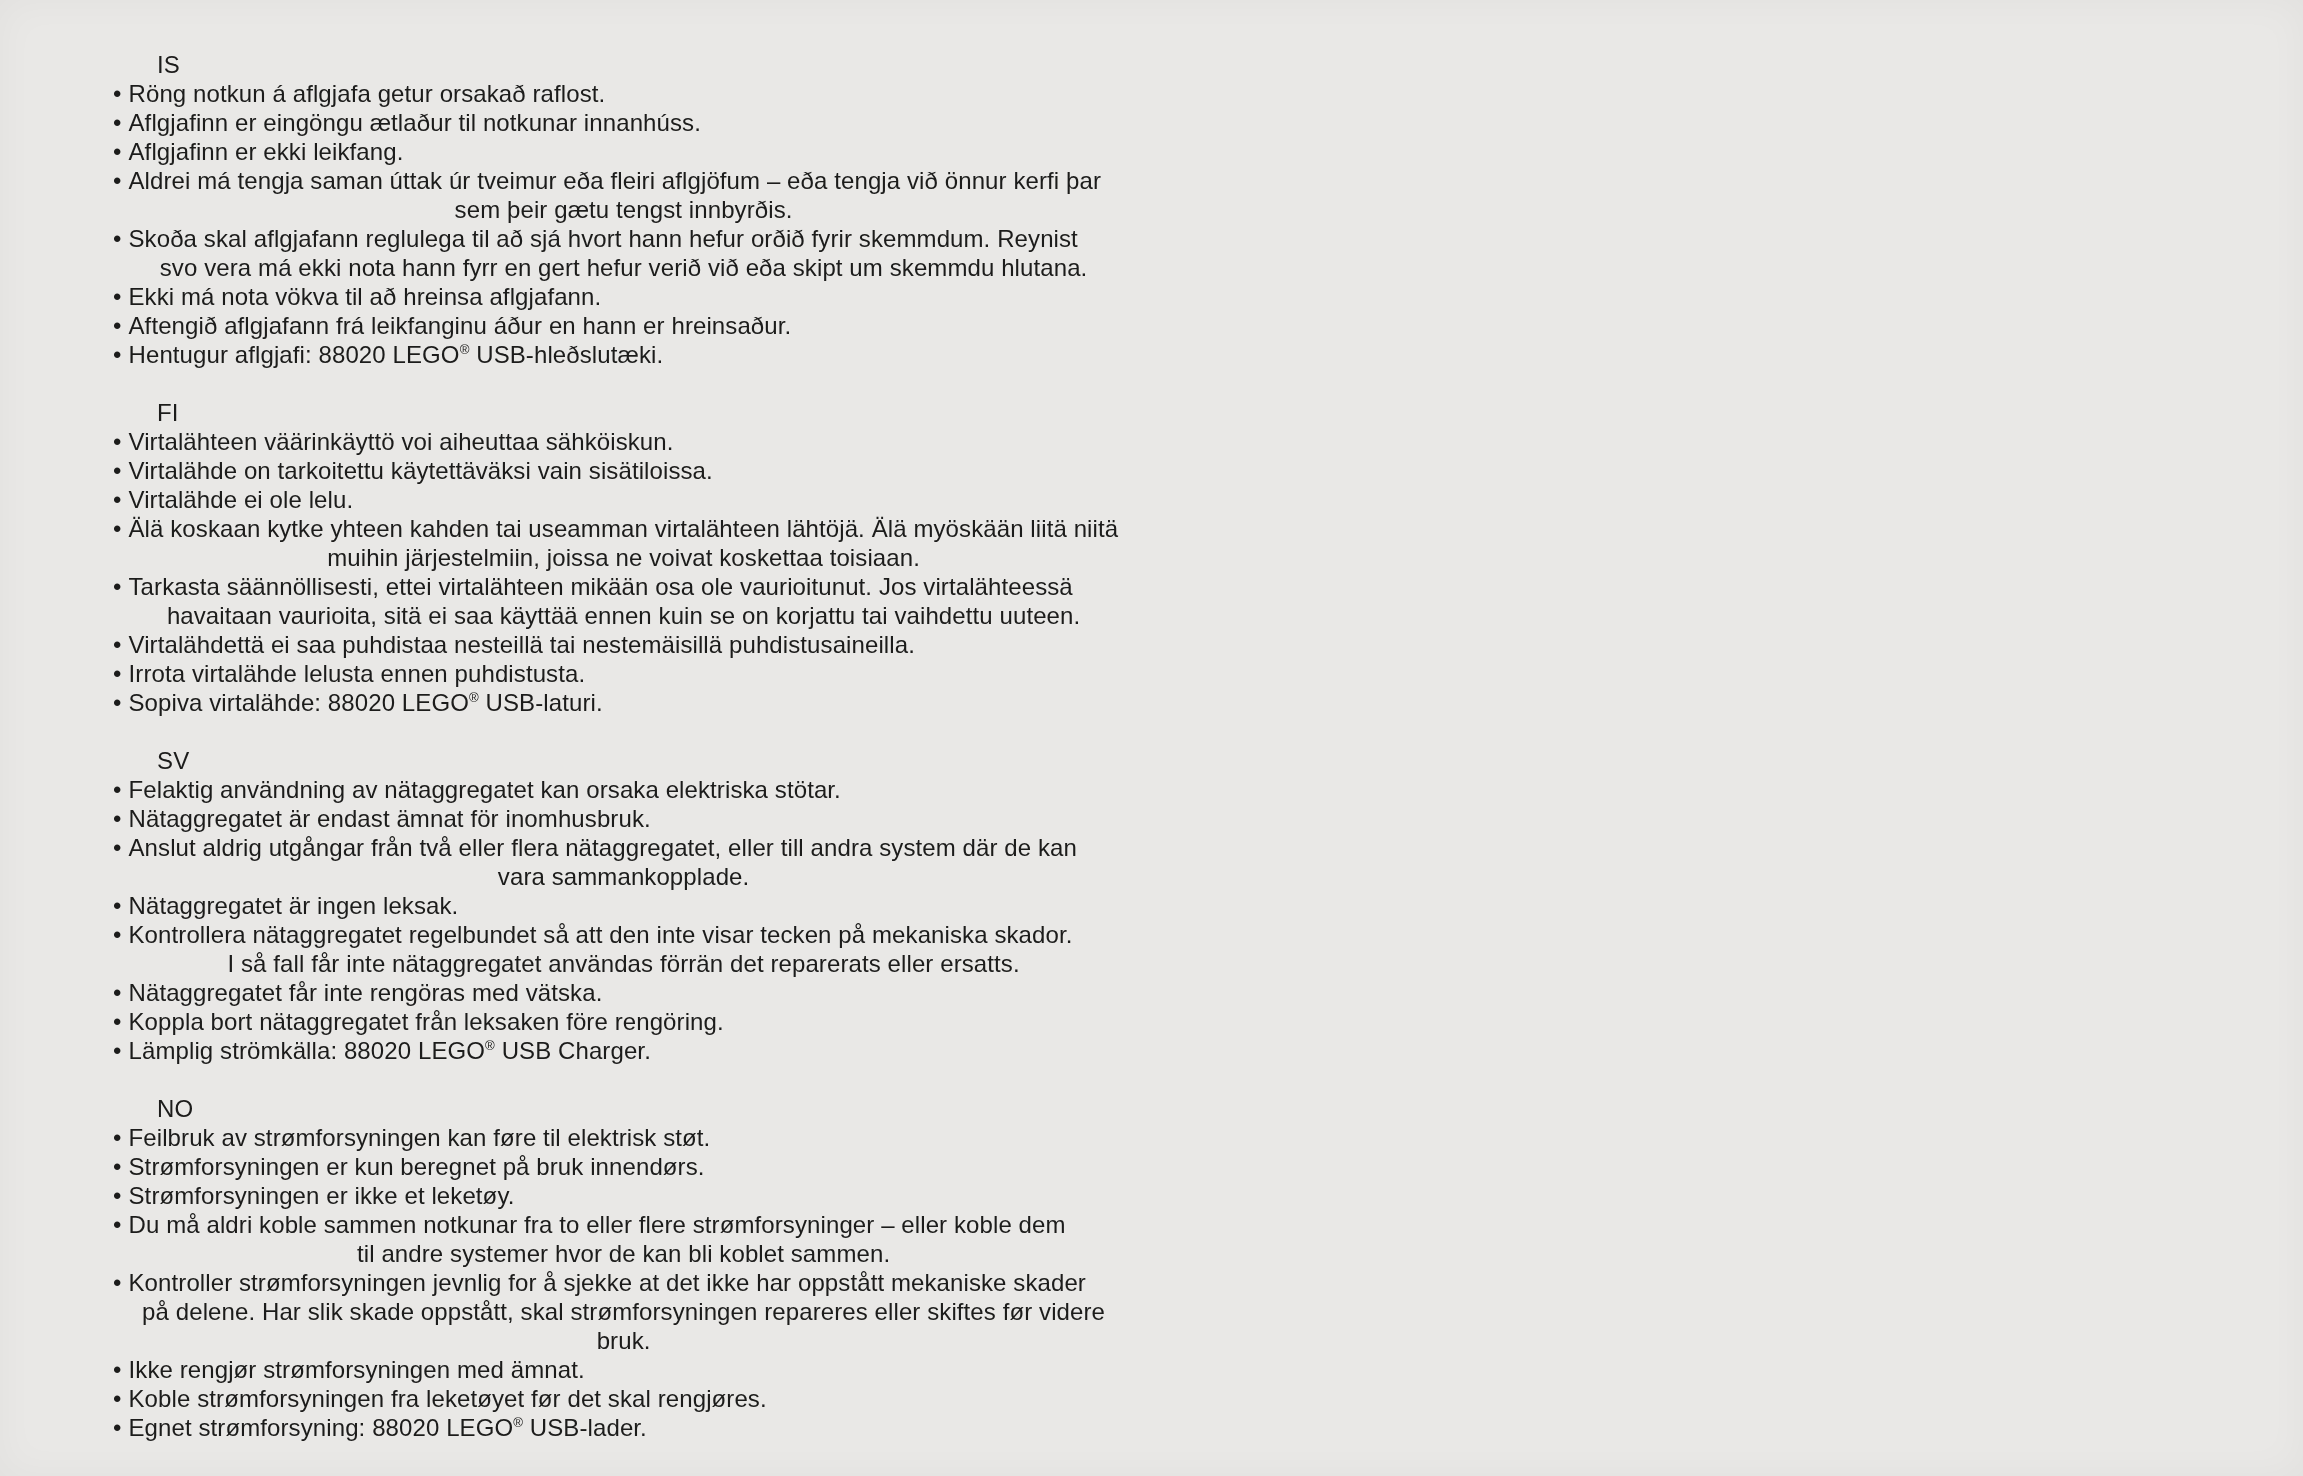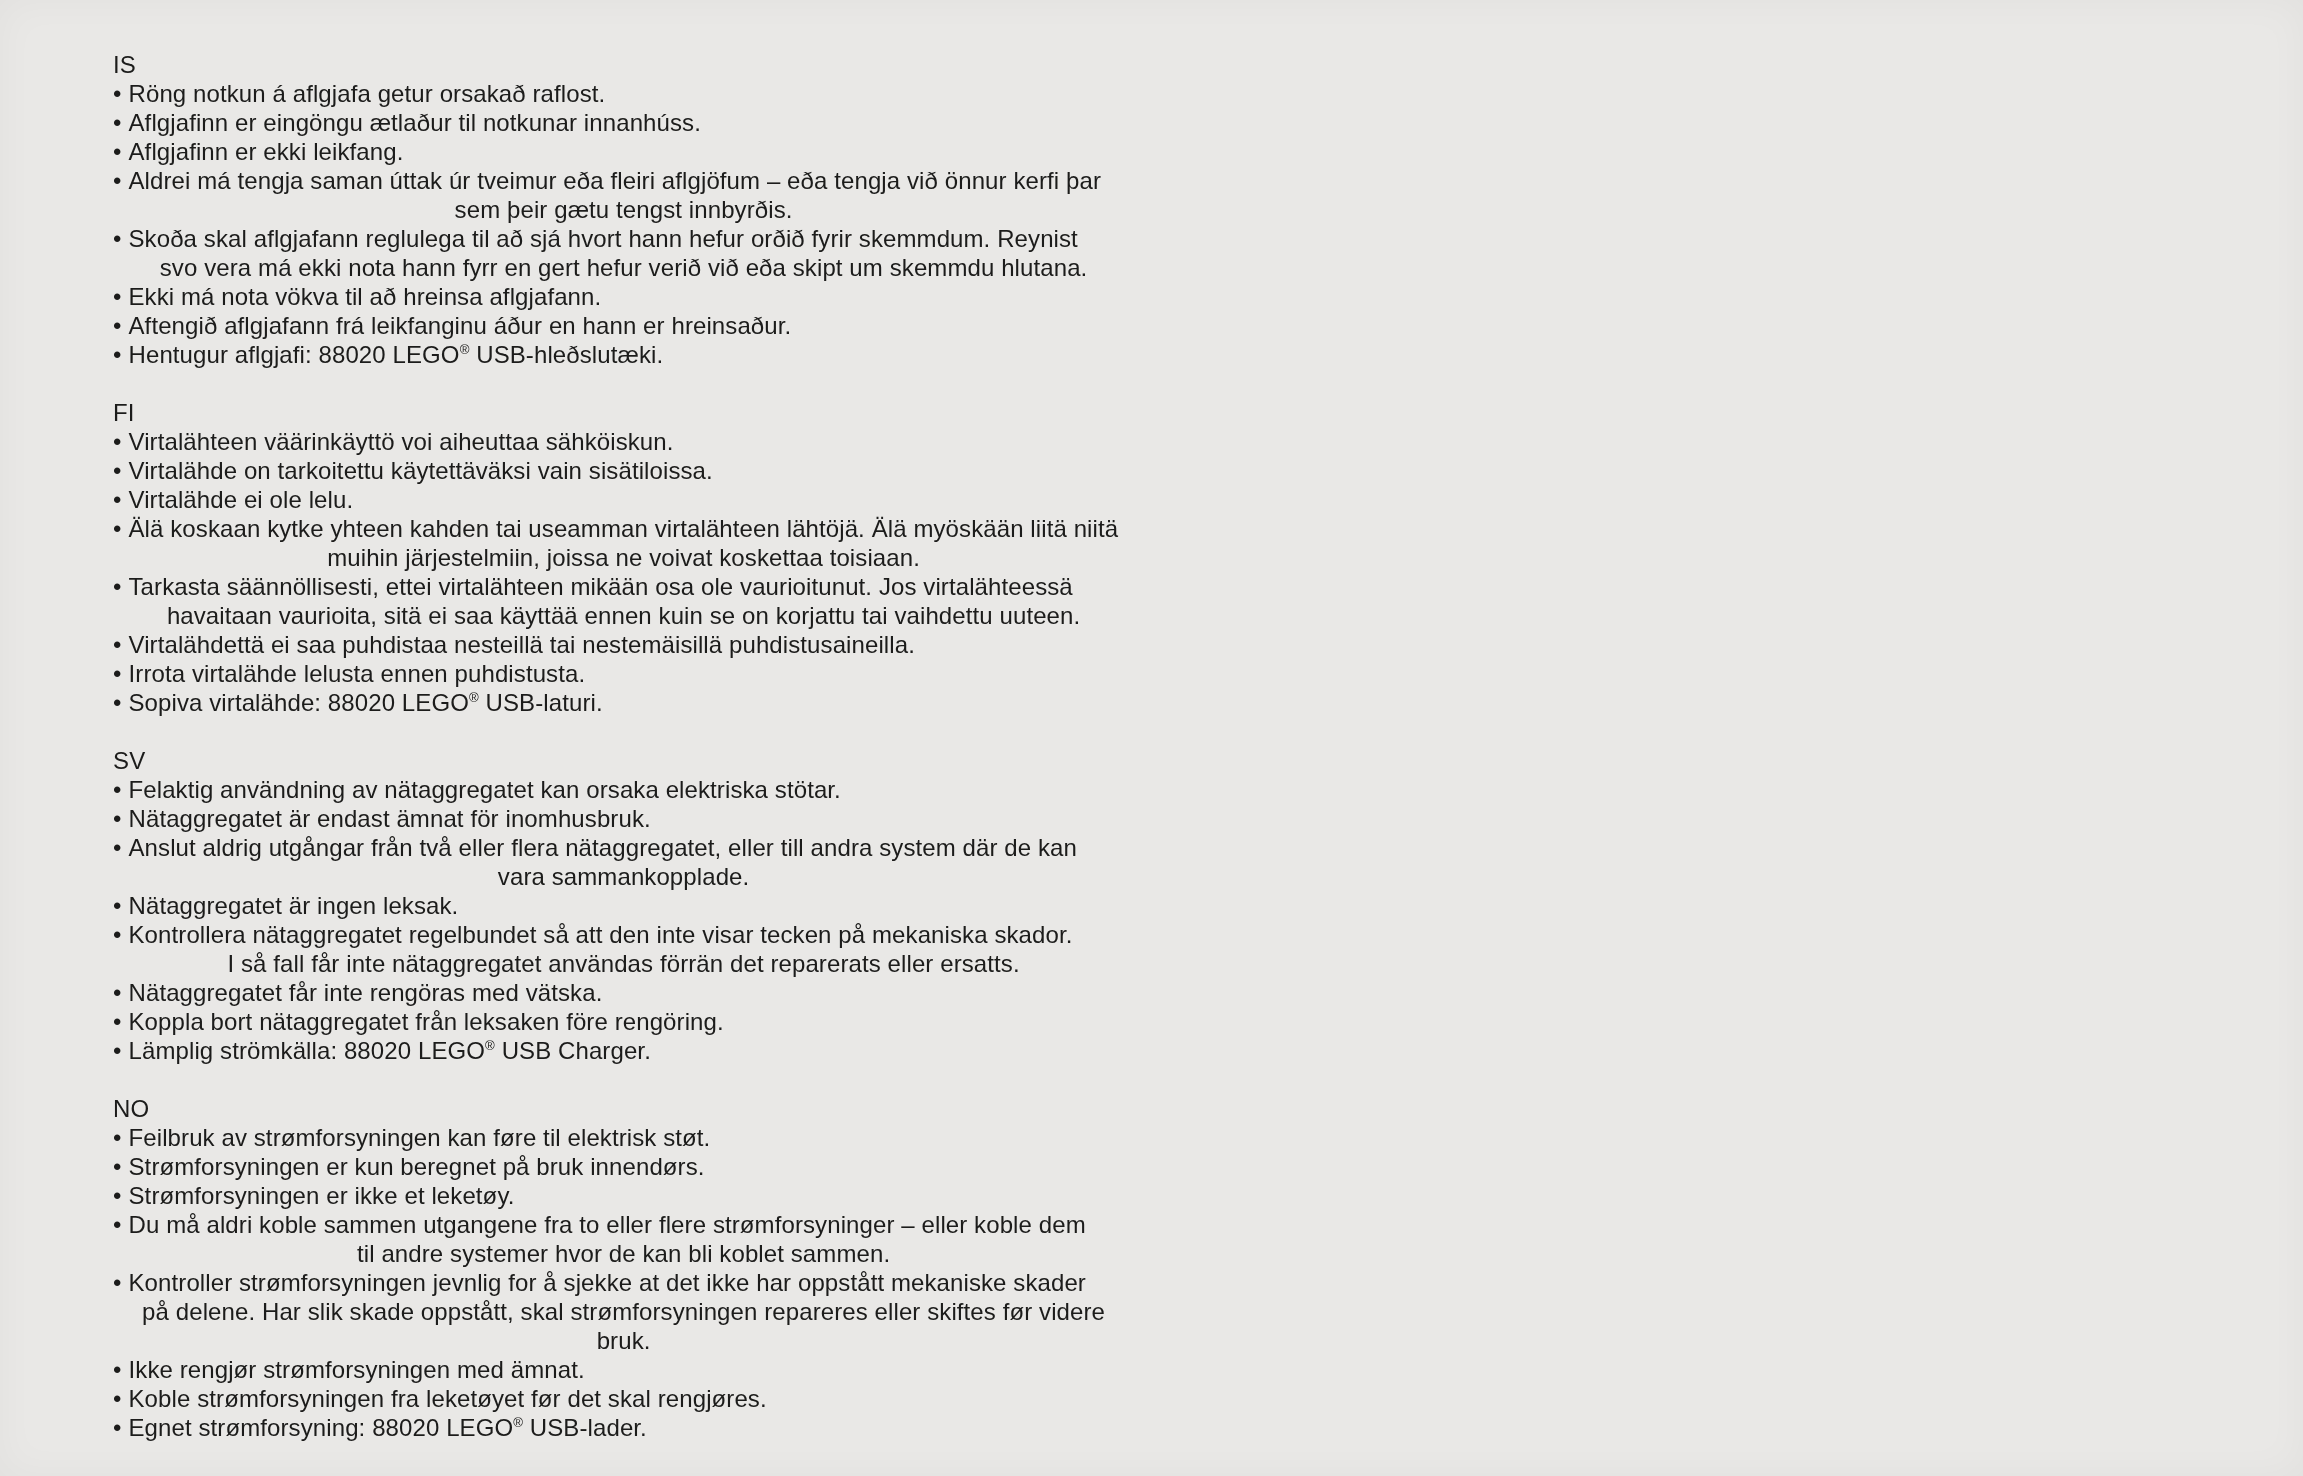--- a/index.html
+++ b/index.html
@@ -24,20 +24,21 @@
   .section {
     margin: 0;
   }
   .section + .section {
     margin-top: 29px;
   }
   .heading {
     font-size: 24px;
     line-height: 29px;
     letter-spacing: 0.2px;
+    margin-left: 44px;
   }
   .line {
     font-size: 24px;
     line-height: 29px;
     letter-spacing: 0.1px;
   }
   .line .marker {
     display: inline-block;
     margin-right: 7px;
   }
@@ -147,21 +148,21 @@
       <div class="bullet">
         <div class="line first"><span class="marker">•</span><span>Feilbruk av strømforsyningen kan føre til elektrisk støt.</span></div>
       </div>
       <div class="bullet">
         <div class="line first"><span class="marker">•</span><span>Strømforsyningen er kun beregnet på bruk innendørs.</span></div>
       </div>
       <div class="bullet">
         <div class="line first"><span class="marker">•</span><span>Strømforsyningen er ikke et leketøy.</span></div>
       </div>
       <div class="bullet">
-        <div class="line first"><span class="marker">•</span><span>Du må aldri koble sammen utgangene fra to eller flere strømforsyninger – eller koble dem</span></div>
+        <div class="line first"><span class="marker">•</span><span>Du må aldri koble sammen notkunar fra to eller flere strømforsyninger – eller koble dem</span></div>
         <div class="line cont"><span>til andre systemer hvor de kan bli koblet sammen.</span></div>
       </div>
       <div class="bullet">
         <div class="line first"><span class="marker">•</span><span>Kontroller strømforsyningen jevnlig for å sjekke at det ikke har oppstått mekaniske skader</span></div>
         <div class="line cont"><span>på delene. Har slik skade oppstått, skal strømforsyningen repareres eller skiftes før videre</span></div>
         <div class="line cont"><span>bruk.</span></div>
       </div>
       <div class="bullet">
         <div class="line first"><span class="marker">•</span><span>Ikke rengjør strømforsyningen med ämnat.</span></div>
       </div>

